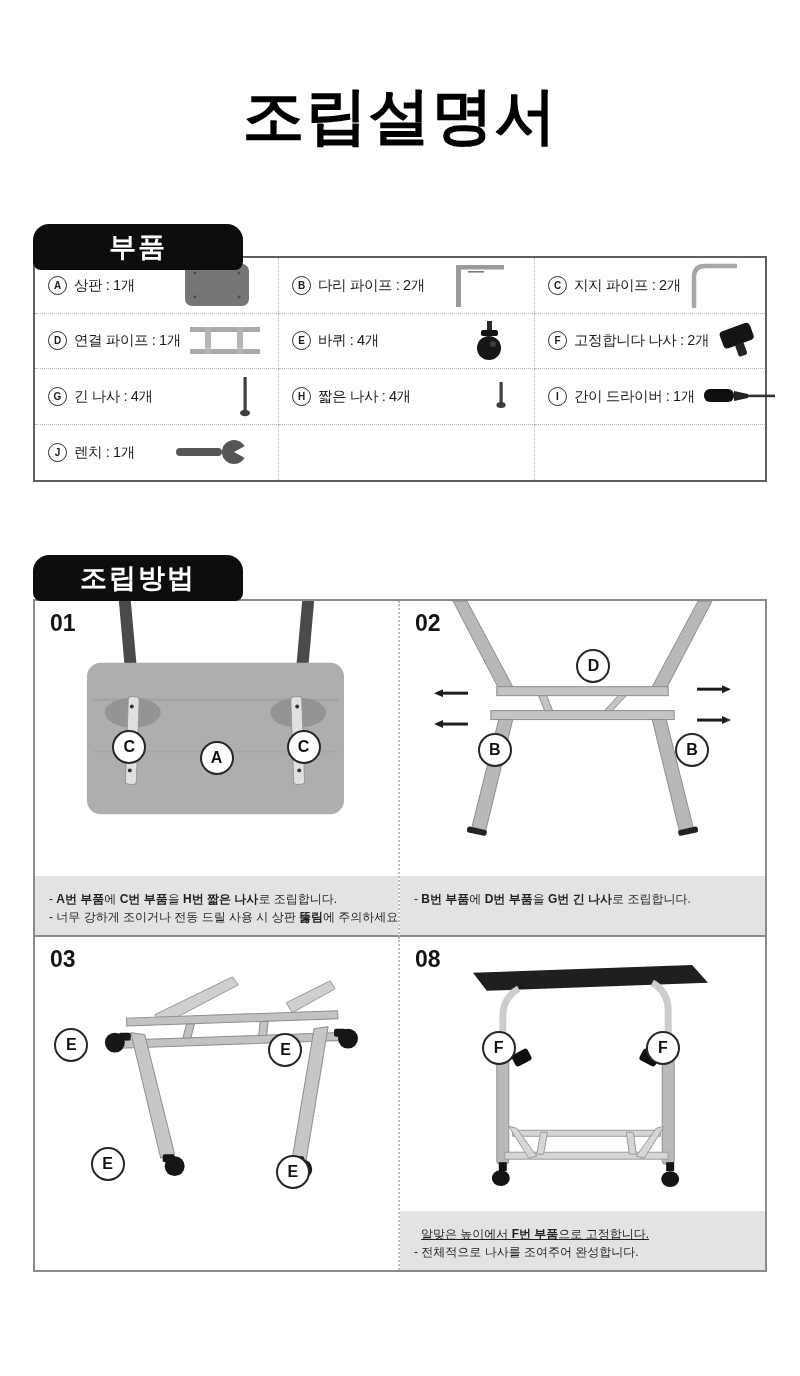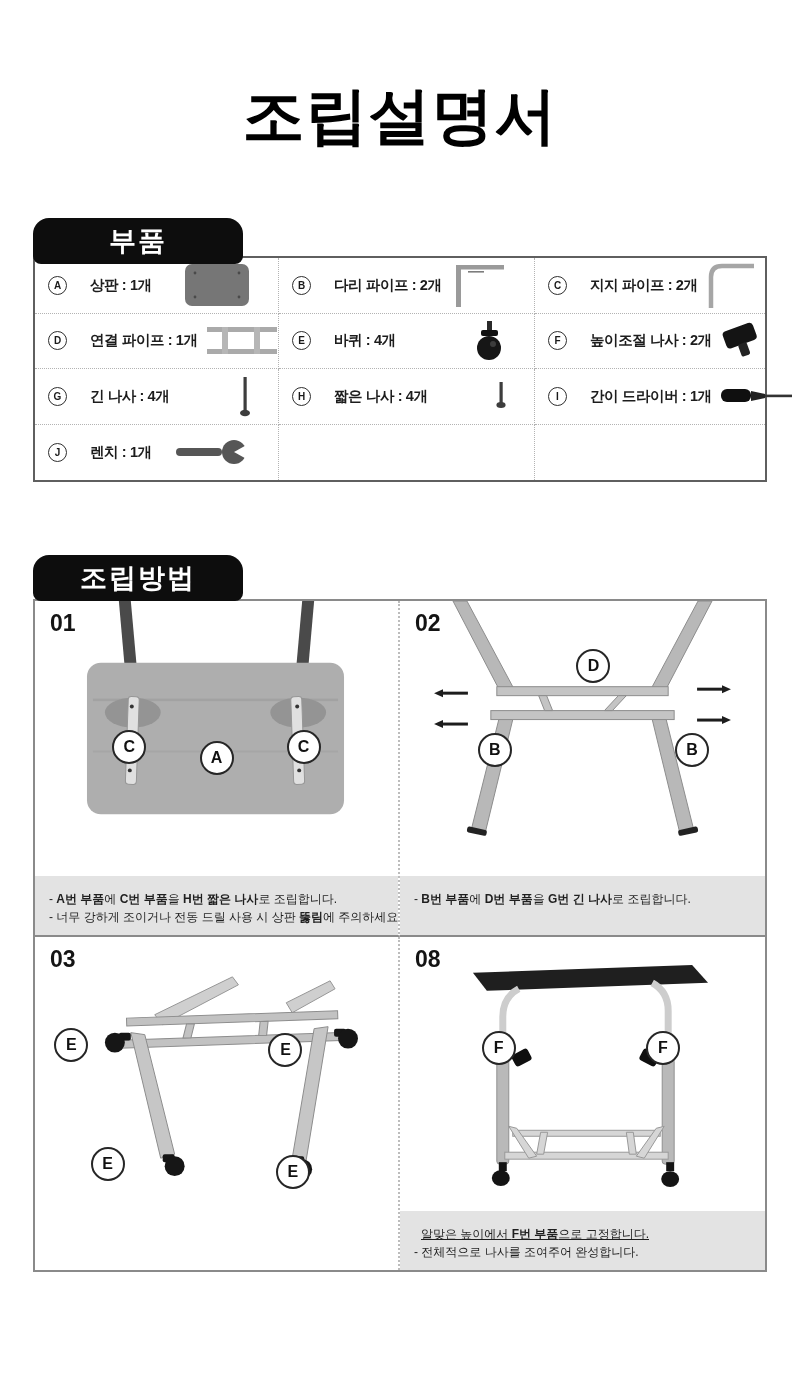--- a/index.html
+++ b/index.html
@@ -5,33 +5,33 @@
   html,body{margin:0;padding:0;background:#fff;}
   body{font-family:"Liberation Sans","DejaVu Sans",sans-serif;color:#1a1a1a;}
   .page{position:relative;width:800px;height:1376px;background:#fff;overflow:hidden;}
 
   .doc-title{position:absolute;top:74px;left:0;width:100%;text-align:center;
     font-size:62px;font-weight:900;color:#000;letter-spacing:1px;margin:0;}
 
   .tab{position:absolute;width:210px;height:46px;background:#0d0d0d;
     border-radius:16px 16px 8px 8px;display:flex;align-items:center;justify-content:center;z-index:2;}
   .tab span{color:#fff;font-size:27px;font-weight:800;letter-spacing:2px;}
-  .tab-parts{left:33px;top:218px;}
+  .tab-parts{left:33px;top:224px;}
   .tab-assembly{left:33px;top:555px;}
 
   
   .parts-table{position:absolute;left:33px;top:256px;width:734px;height:226px;
     border:2px solid #5f5f5f;box-sizing:border-box;display:grid;
     grid-template-columns:244px 256px 230px;grid-template-rows:repeat(4,1fr);background:#fff;}
   .pcell{display:flex;align-items:center;gap:7px;padding:0 10px 0 13px;box-sizing:border-box;min-width:0;}
   .pcell.bR{border-right:1.5px dotted #b3b3b3;}
   .pcell.bB{border-bottom:1.5px dotted #b3b3b3;}
   .badge{flex:none;width:17px;height:17px;border:1.5px solid #2e2e2e;border-radius:50%;
     display:flex;align-items:center;justify-content:center;font-size:10px;font-weight:800;color:#1a1a1a;background:#fff;}
-  .plabel{font-size:14.5px;font-weight:700;color:#1c1c1c;letter-spacing:-0.4px;white-space:nowrap;margin-left:16px;}
+  .plabel{font-size:14.5px;font-weight:400;color:#1c1c1c;letter-spacing:-0.4px;white-space:nowrap;}
   .picon{margin-left:auto;margin-right:16px;display:flex;align-items:center;flex:none;}
 
   
   .steps-grid{position:absolute;left:33px;top:599px;width:734px;height:673px;
     border:2px solid #8a8a8a;box-sizing:border-box;display:grid;
     grid-template-columns:365px 365px;grid-template-rows:336px 333px;background:#6d28d9;}
   .step{position:relative;box-sizing:border-box;overflow:hidden;background:#fff;}
   .step.bR{border-right:2px dotted #bcbcbc;}
   .step.bB{border-bottom:2px solid #8a8a8a;}
   .step-num{position:absolute;top:9px;left:15px;font-size:23px;font-weight:700;color:#141414;z-index:3;}
@@ -112,21 +112,21 @@
         <svg width="36" height="46" viewBox="0 0 36 46">
             <rect x="15" y="3" width="5" height="11" fill="#2a2a2a"></rect>
             <rect x="9" y="12" width="17" height="6" rx="2" fill="#111"></rect>
             <circle cx="17" cy="30" r="12" fill="#161616"></circle>
             <circle cx="21" cy="26" r="3" fill="#3c3c3c"></circle>
           </svg>
       </span>
     </div>
     <div class="pcell bB">
       <span class="badge">F</span>
-      <span class="plabel">높이조절 나사 : 2개</span>
+      <span class="plabel">고정합니다 나사 : 2개</span>
       <span class="picon">
         <svg width="46" height="44" viewBox="0 0 46 44">
             <g transform="rotate(-20 23 20)">
               <rect x="6" y="7" width="32" height="18" rx="4" fill="#141414"></rect>
               <rect x="17" y="24" width="9" height="13" rx="2" fill="#232323"></rect>
             </g>
           </svg>
       </span>
     </div>
 

